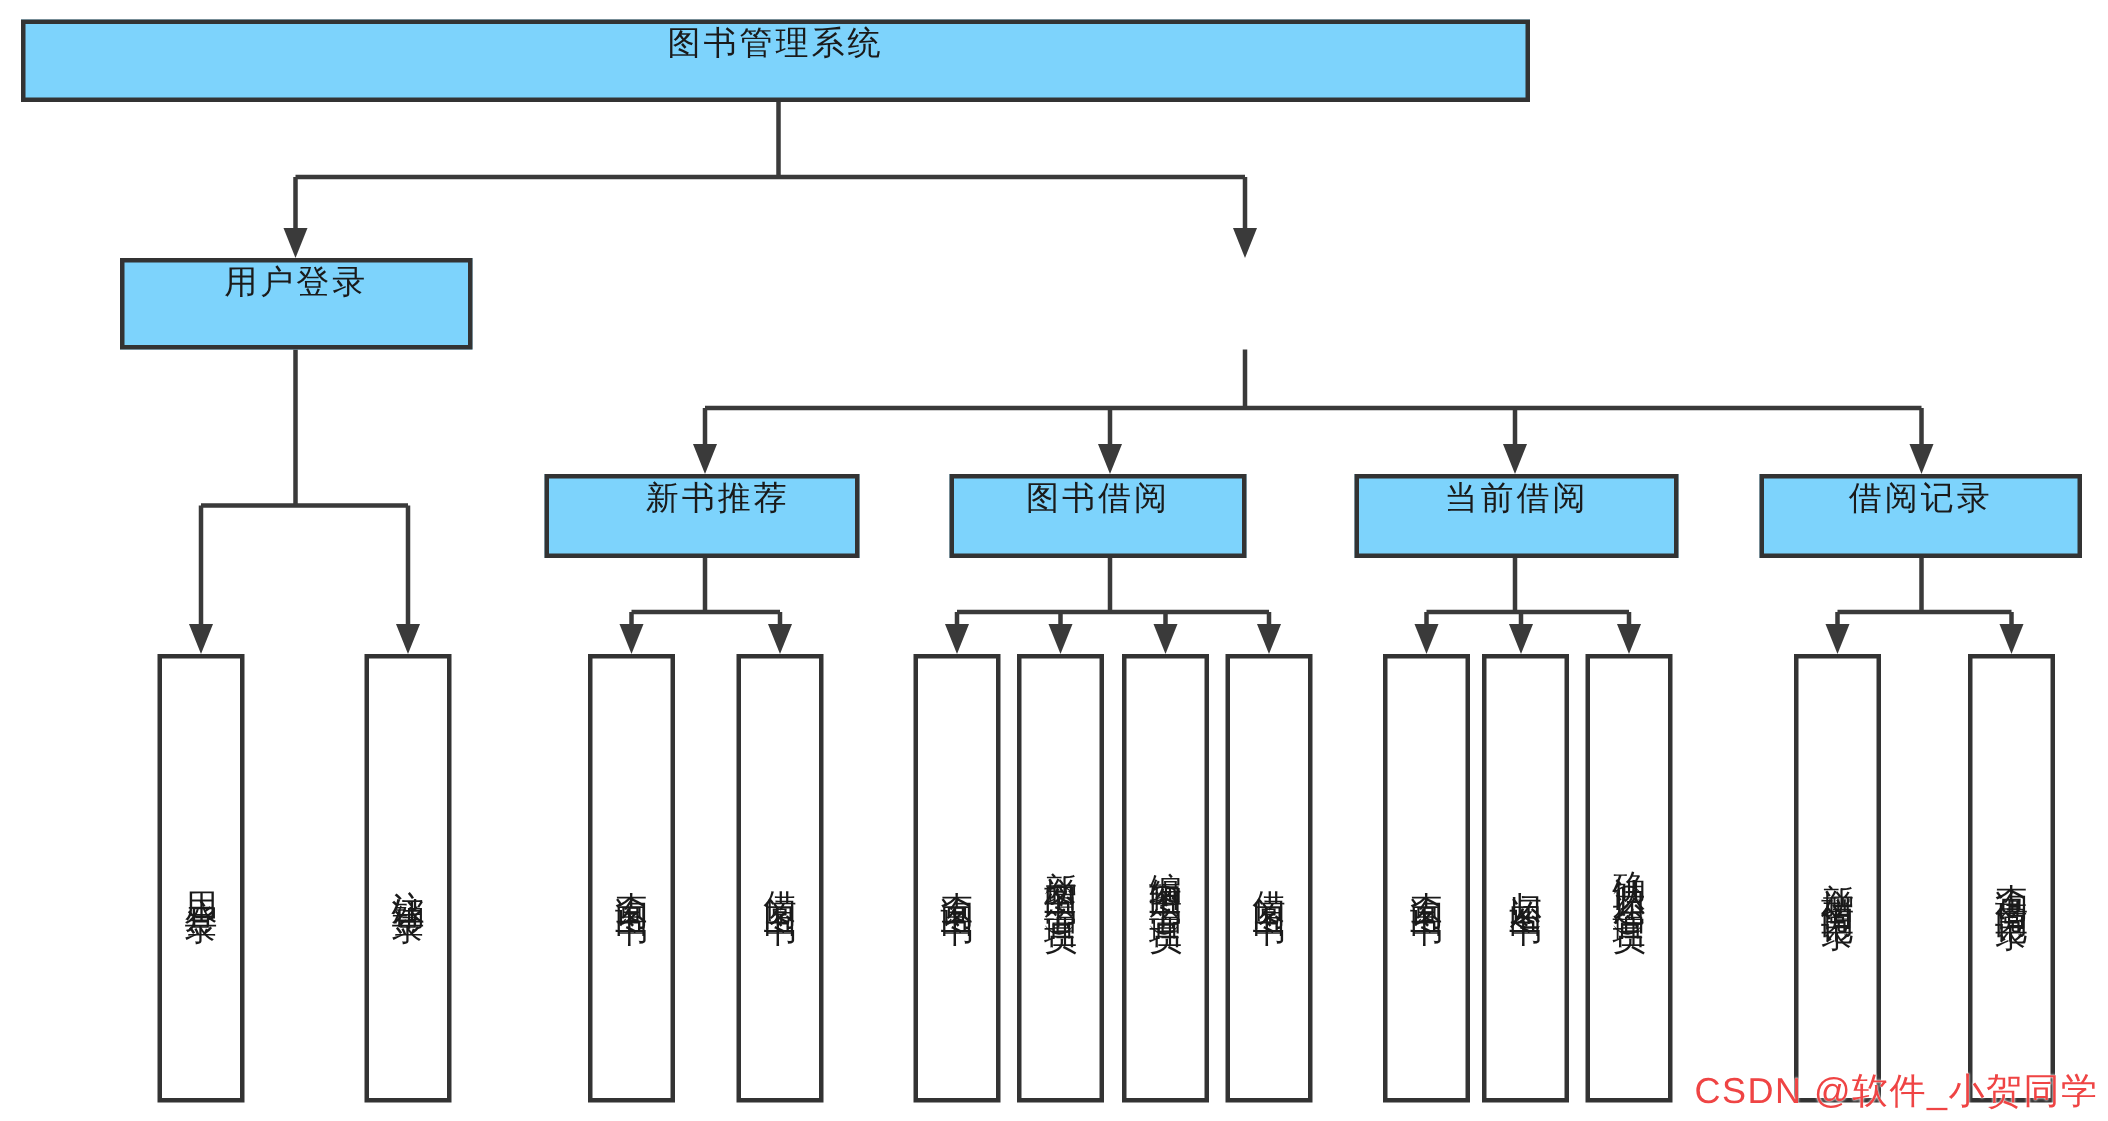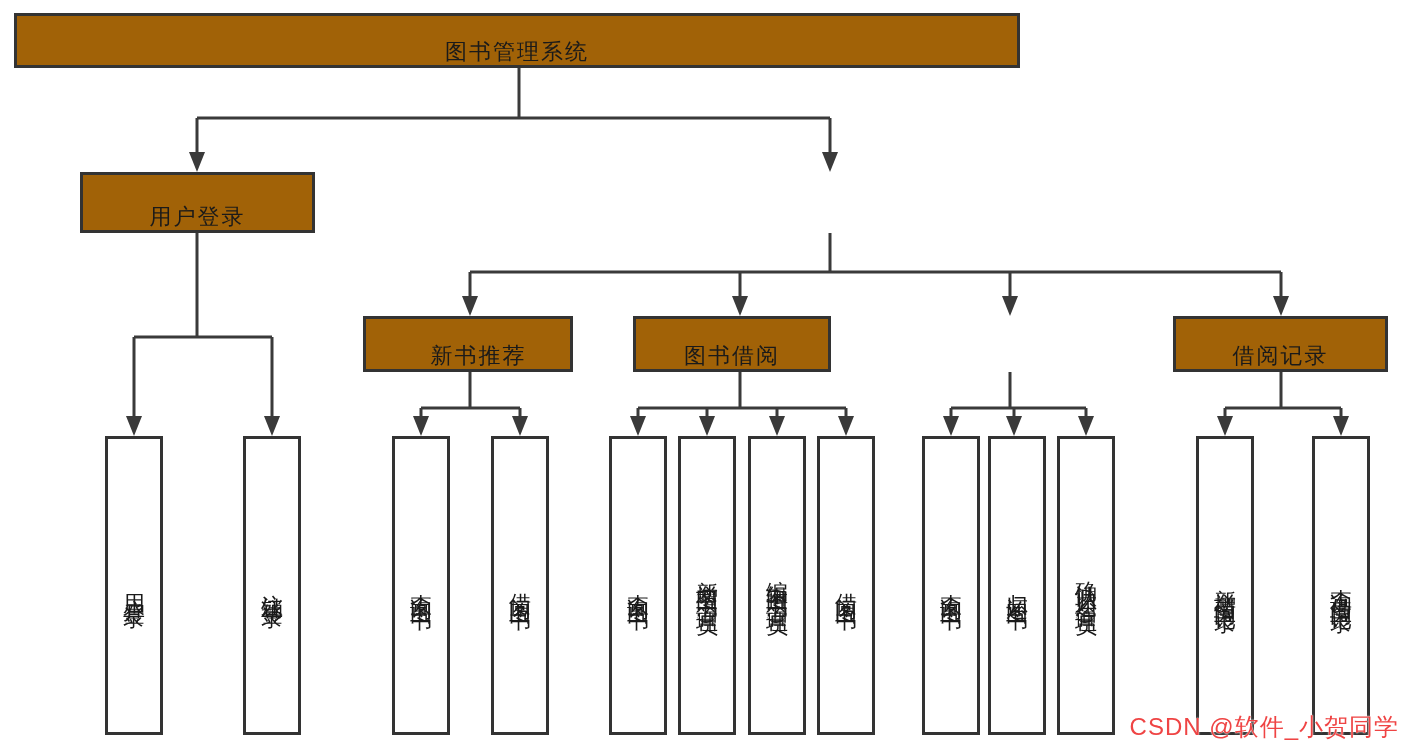--- a/index.html
+++ b/index.html
@@ -10,22 +10,22 @@
     font-family:"Liberation Sans", sans-serif;
     overflow:hidden;
   }
   svg.wires{position:absolute;left:0;top:0;z-index:1;}
   svg.wires path{stroke:#3a3a3a;stroke-width:3;fill:none;}
   svg.wires polygon{fill:#3a3a3a;stroke:none;}
   .node{
     position:absolute;
     box-sizing:border-box;
     border:3px solid #333333;
-    background:#a16207;
-    display:flex;align-items:flex-end;justify-content:center;
+    background:#7dd3fc;
+    display:flex;align-items:flex-start;justify-content:center;
     color:#1a1a1a;
     font-size:22px;
     letter-spacing:2px;
     z-index:2;
     text-align:center;
     line-height:1.2;
   }
   .leaf{
     position:absolute;
     box-sizing:border-box;
@@ -95,20 +95,23 @@
   <div class="node" style="left:80px;top:172px;width:235px;height:61px;">
     <span>用户登录</span>
   </div>
 
   <div class="node" style="left:363px;top:316px;width:210px;height:56px;padding-left:21px;">
     <span>新书推荐</span>
   </div>
   <div class="node" style="left:633px;top:316px;width:198px;height:56px;">
     <span>图书借阅</span>
   </div>
+  <div class="node" style="left:903px;top:316px;width:216px;height:56px;">
+    <span>当前借阅</span>
+  </div>
   <div class="node" style="left:1173px;top:316px;width:215px;height:56px;">
     <span>借阅记录</span>
   </div>
 
   <div class="leaf" style="left:105px;top:436px;width:58px;height:299px;">
     <span>用户登录</span>
   </div>
   <div class="leaf" style="left:243px;top:436px;width:58px;height:299px;">
     <span>注销登录</span>
   </div>

